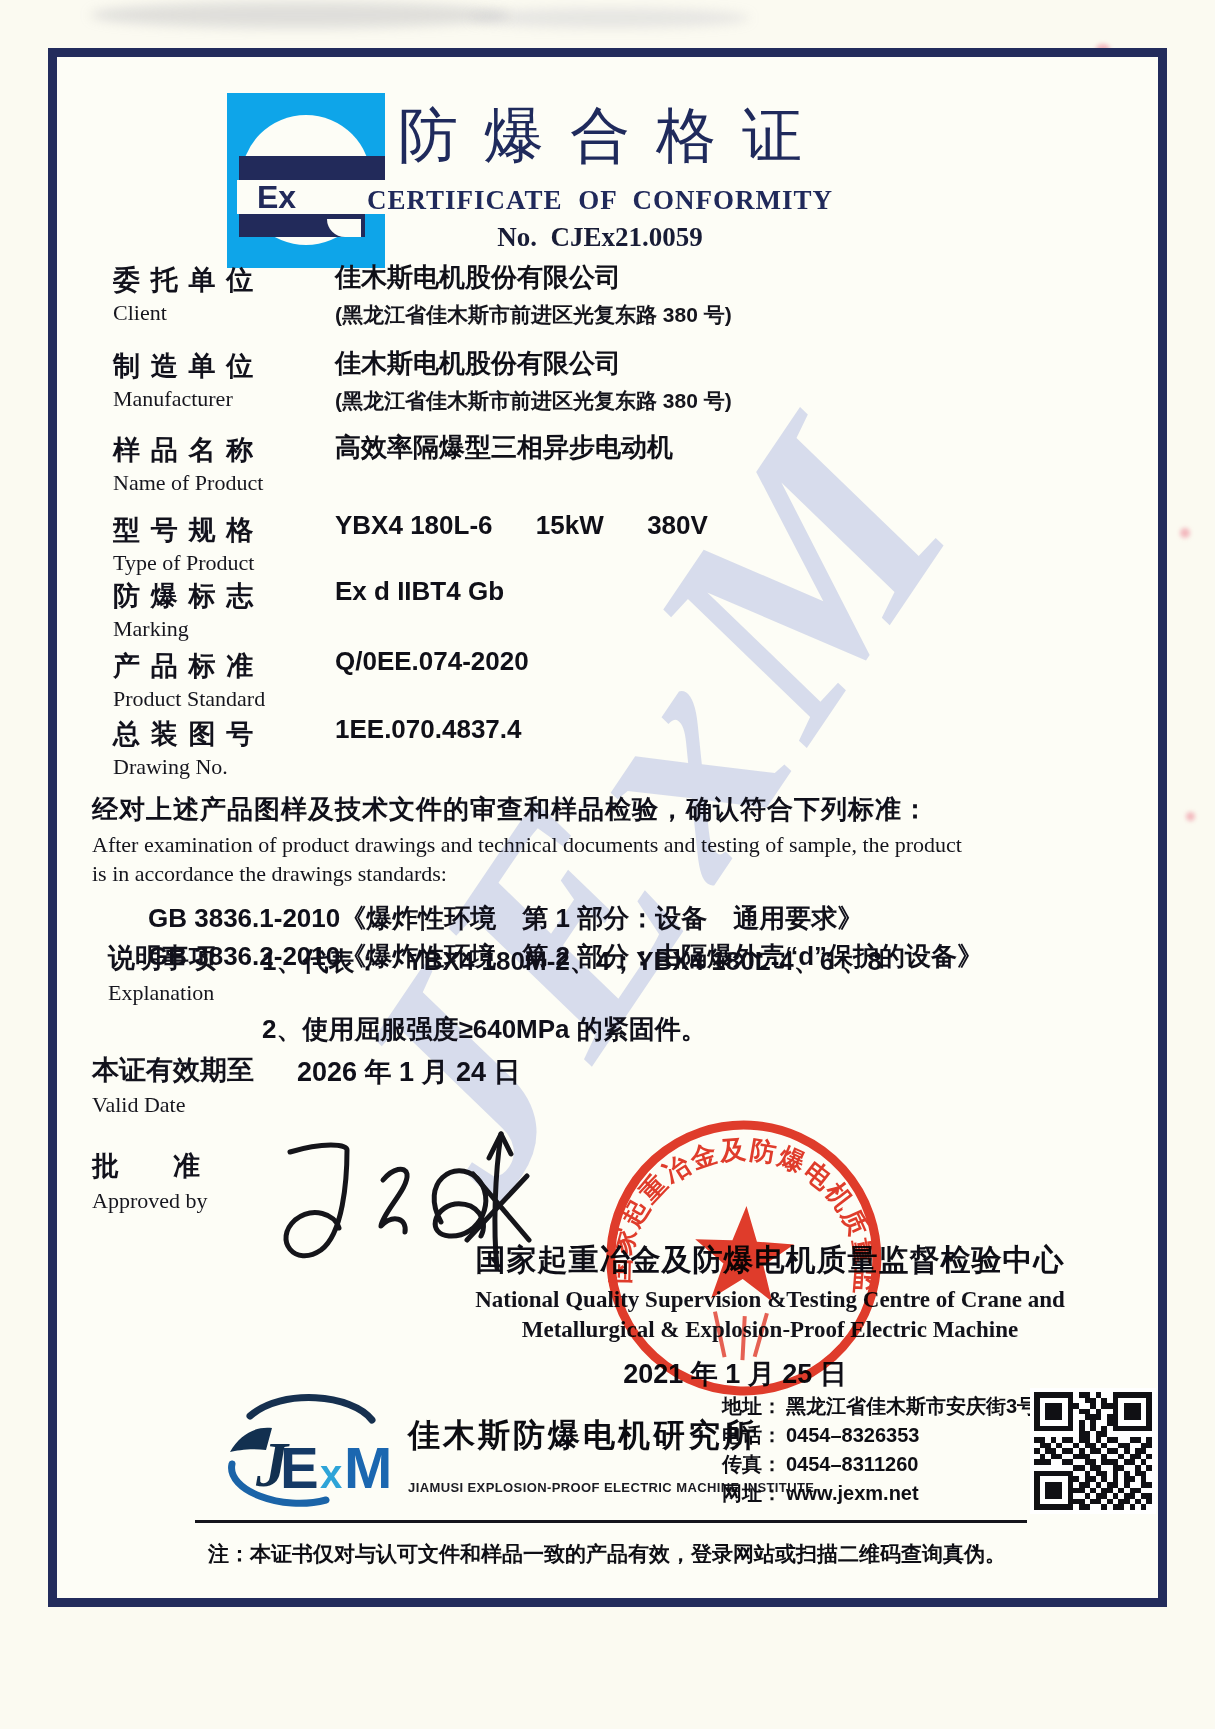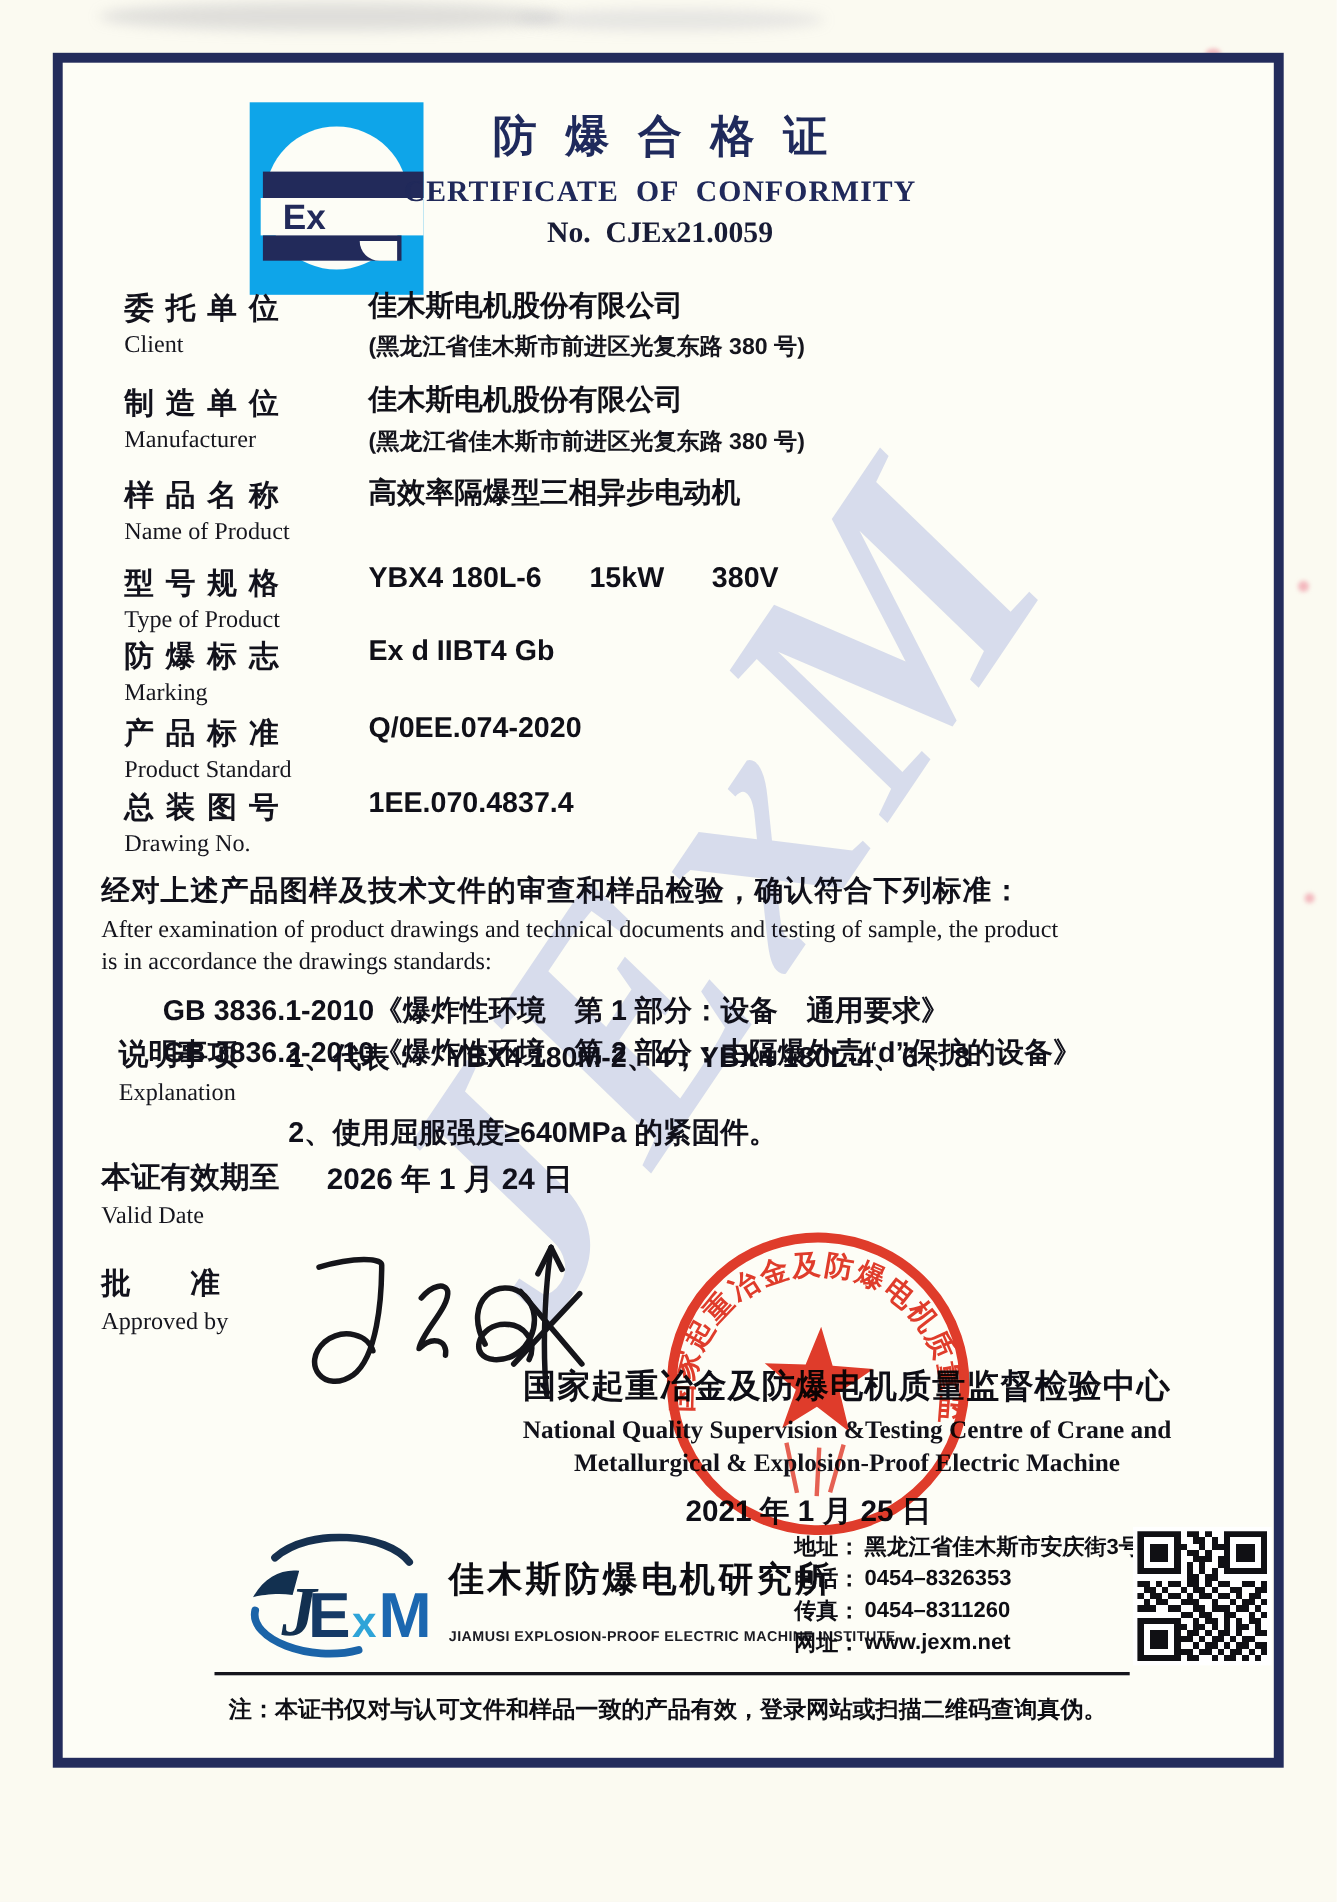--- a/index.html
+++ b/index.html
@@ -27,21 +27,21 @@
   
   .ex-logo { position:absolute; left:227px; top:93px; width:158px; height:175px; background:#0ea5e9; z-index:3; }
   .ex-logo .circle { position:absolute; left:14px; top:22px; width:130px; height:130px; border-radius:50%; background:#fdfdf6; }
   .ex-logo .bar1 { position:absolute; left:12px; top:63px; width:146px; height:24px; background:#222a5a; }
   .ex-logo .band { position:absolute; left:10px; top:87px; width:148px; height:34px; background:#fdfdf6; }
   .ex-logo .ex-text { position:absolute; left:30px; top:86px; width:70px; font-weight:bold; font-size:32px; color:#222a5a; z-index:4; font-family:"Liberation Sans", sans-serif; }
   .ex-logo .bar2 { position:absolute; left:12px; top:121px; width:126px; height:23px; background:#222a5a; }
   .ex-logo .hook { position:absolute; left:100px; top:126px; width:34px; height:18px; background:#fdfdf6; border-bottom-left-radius:18px; }
 
   .header-text { position:absolute; left:340px; top:96px; width:520px; text-align:center; z-index:3; }
-  .title { font-family:"Liberation Serif", serif; font-weight:bold; font-size:40px; letter-spacing:26px;
+  .title { font-family:"Liberation Serif", serif; font-weight:normal; font-size:60px; letter-spacing:26px;
            color:#1f2a5c; white-space:nowrap; text-indent:26px; }
   .subtitle { margin-top:8px; font-family:"Liberation Serif", serif; font-weight:bold; font-size:27px;
            letter-spacing:1px; word-spacing:8px; color:#20295a; }
   .cert-no { margin-top:6px; font-family:"Liberation Serif", serif; font-weight:bold; font-size:27px; color:#181c36; white-space:pre; }
 
   
   .field { position:absolute; left:113px; width:980px; z-index:3; }
   .f-zh { font-family:"Liberation Serif", serif; font-weight:bold; font-size:27px; color:#12121c; letter-spacing:2px; }
   .f-en { font-family:"Liberation Serif", serif; font-size:22px; color:#16161e; margin-top:2px; }
   .f-val { position:absolute; left:222px; top:-2px; width:740px; }

